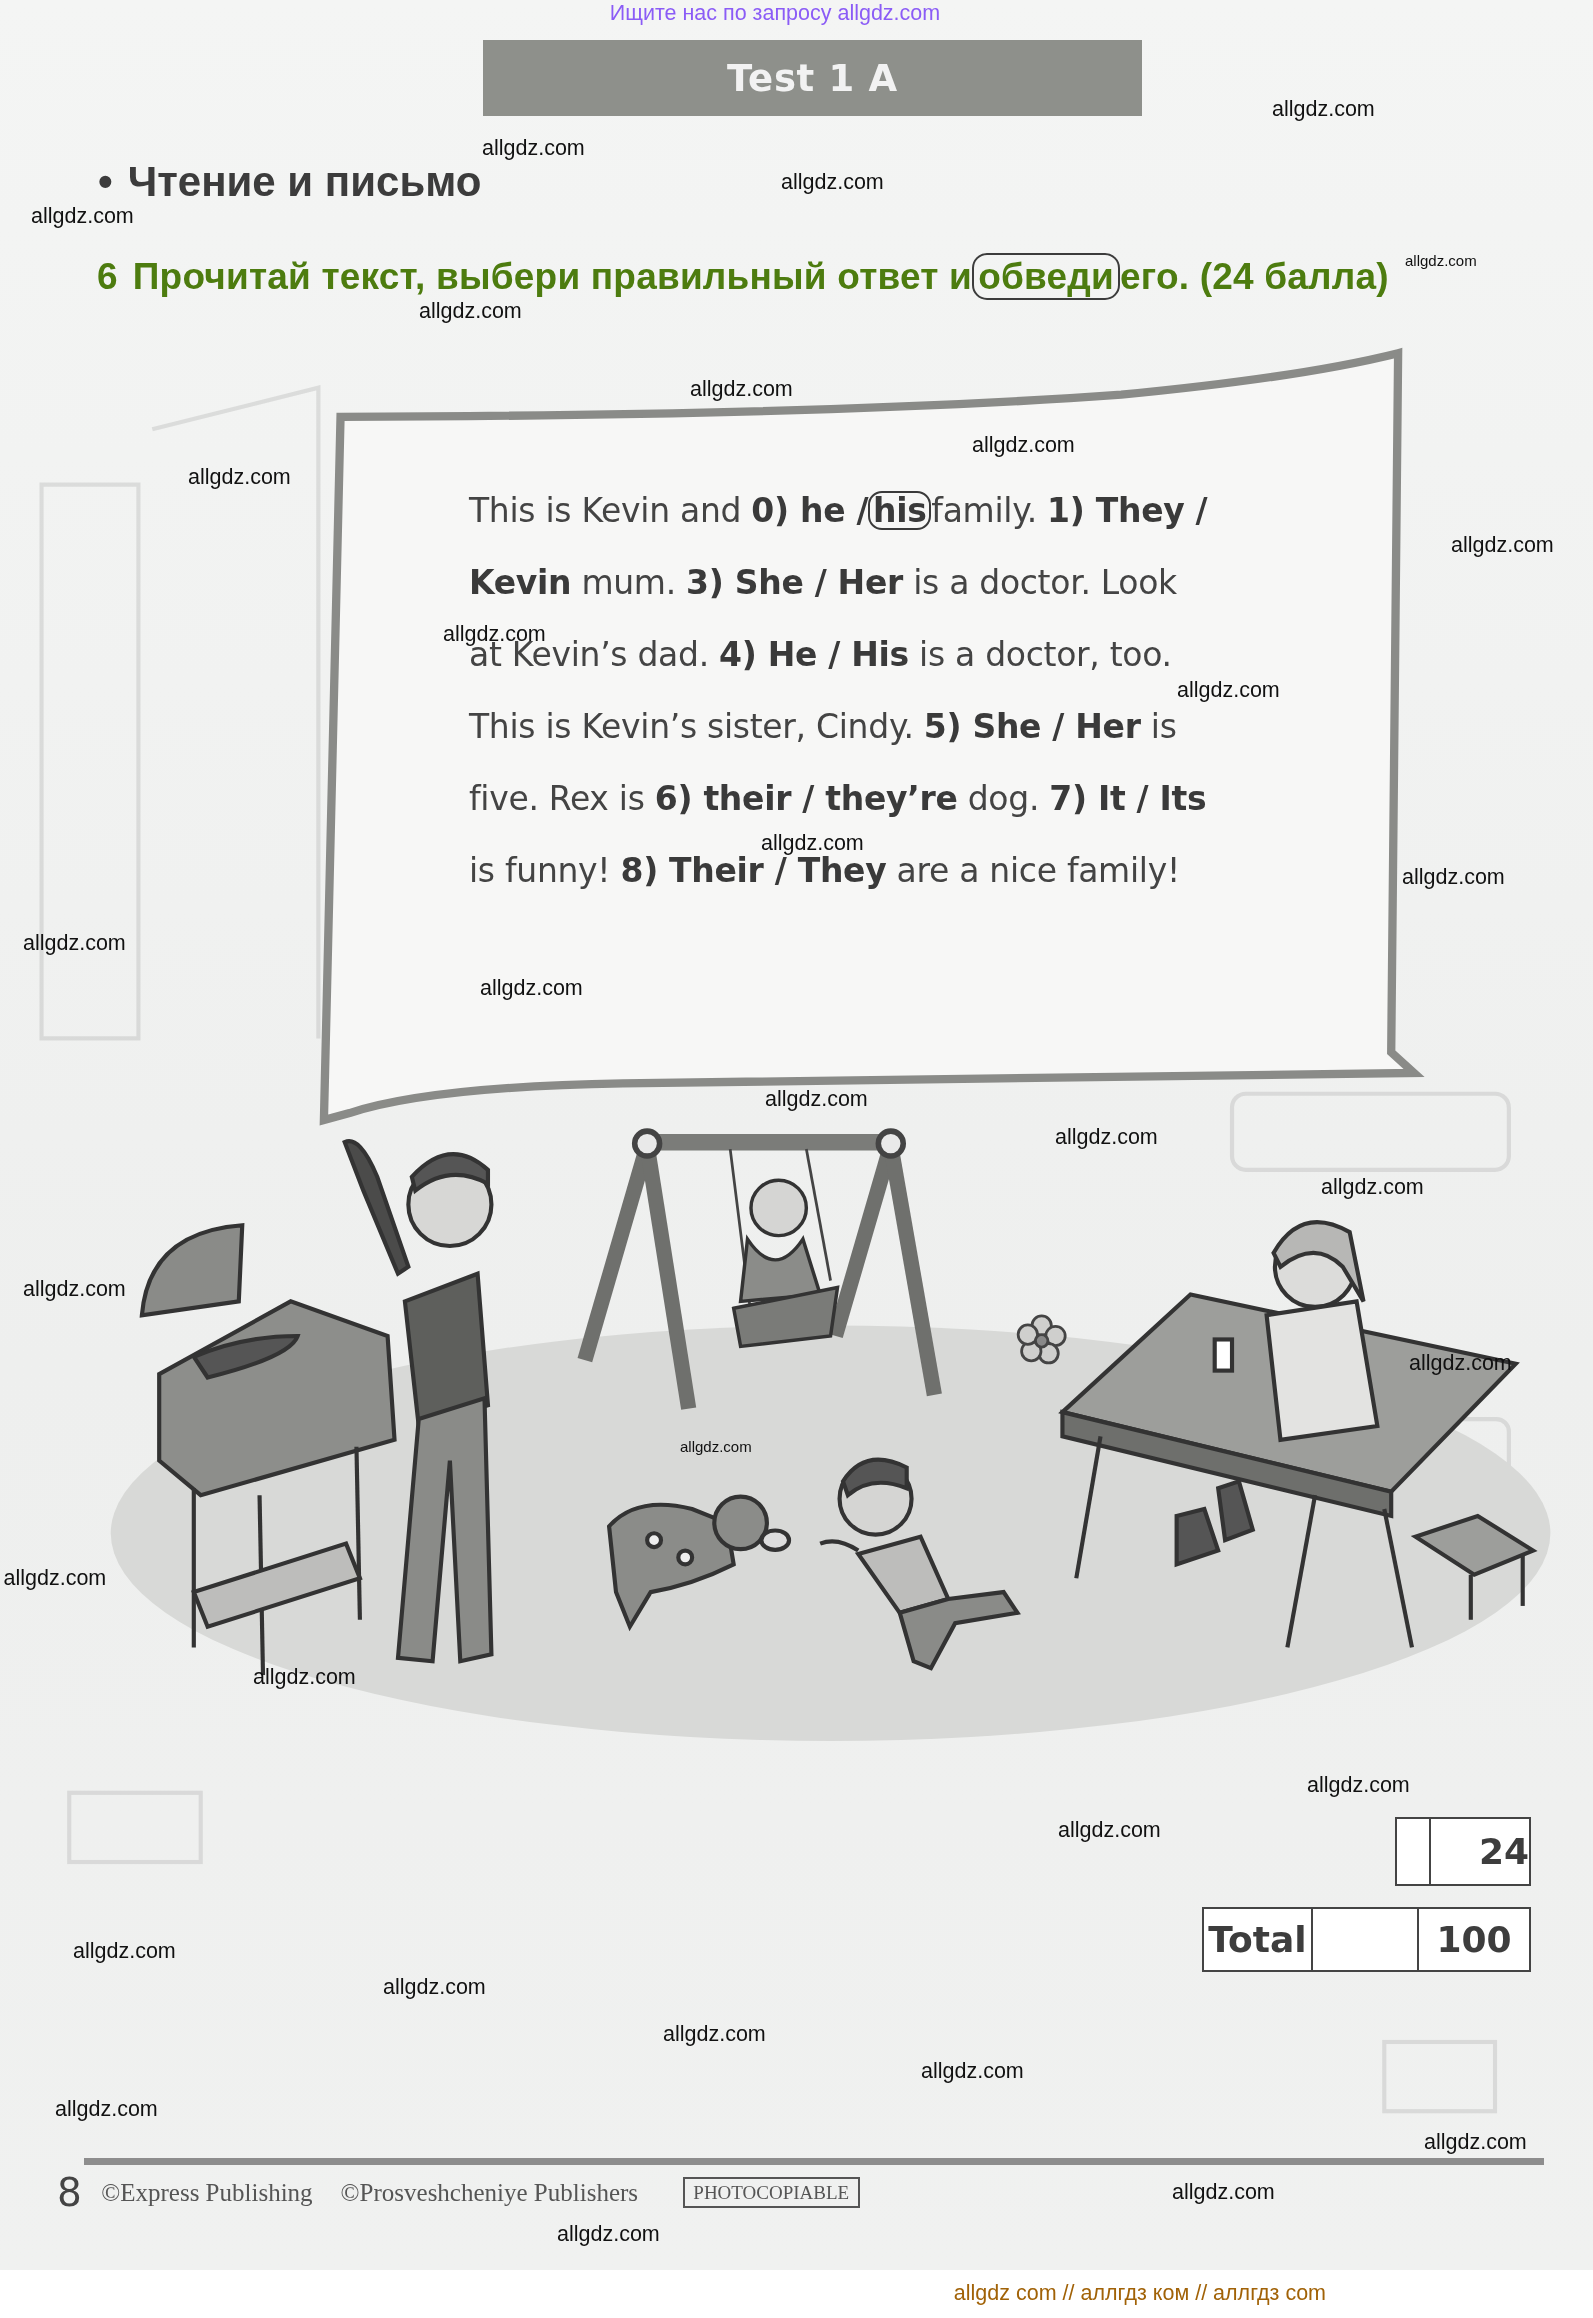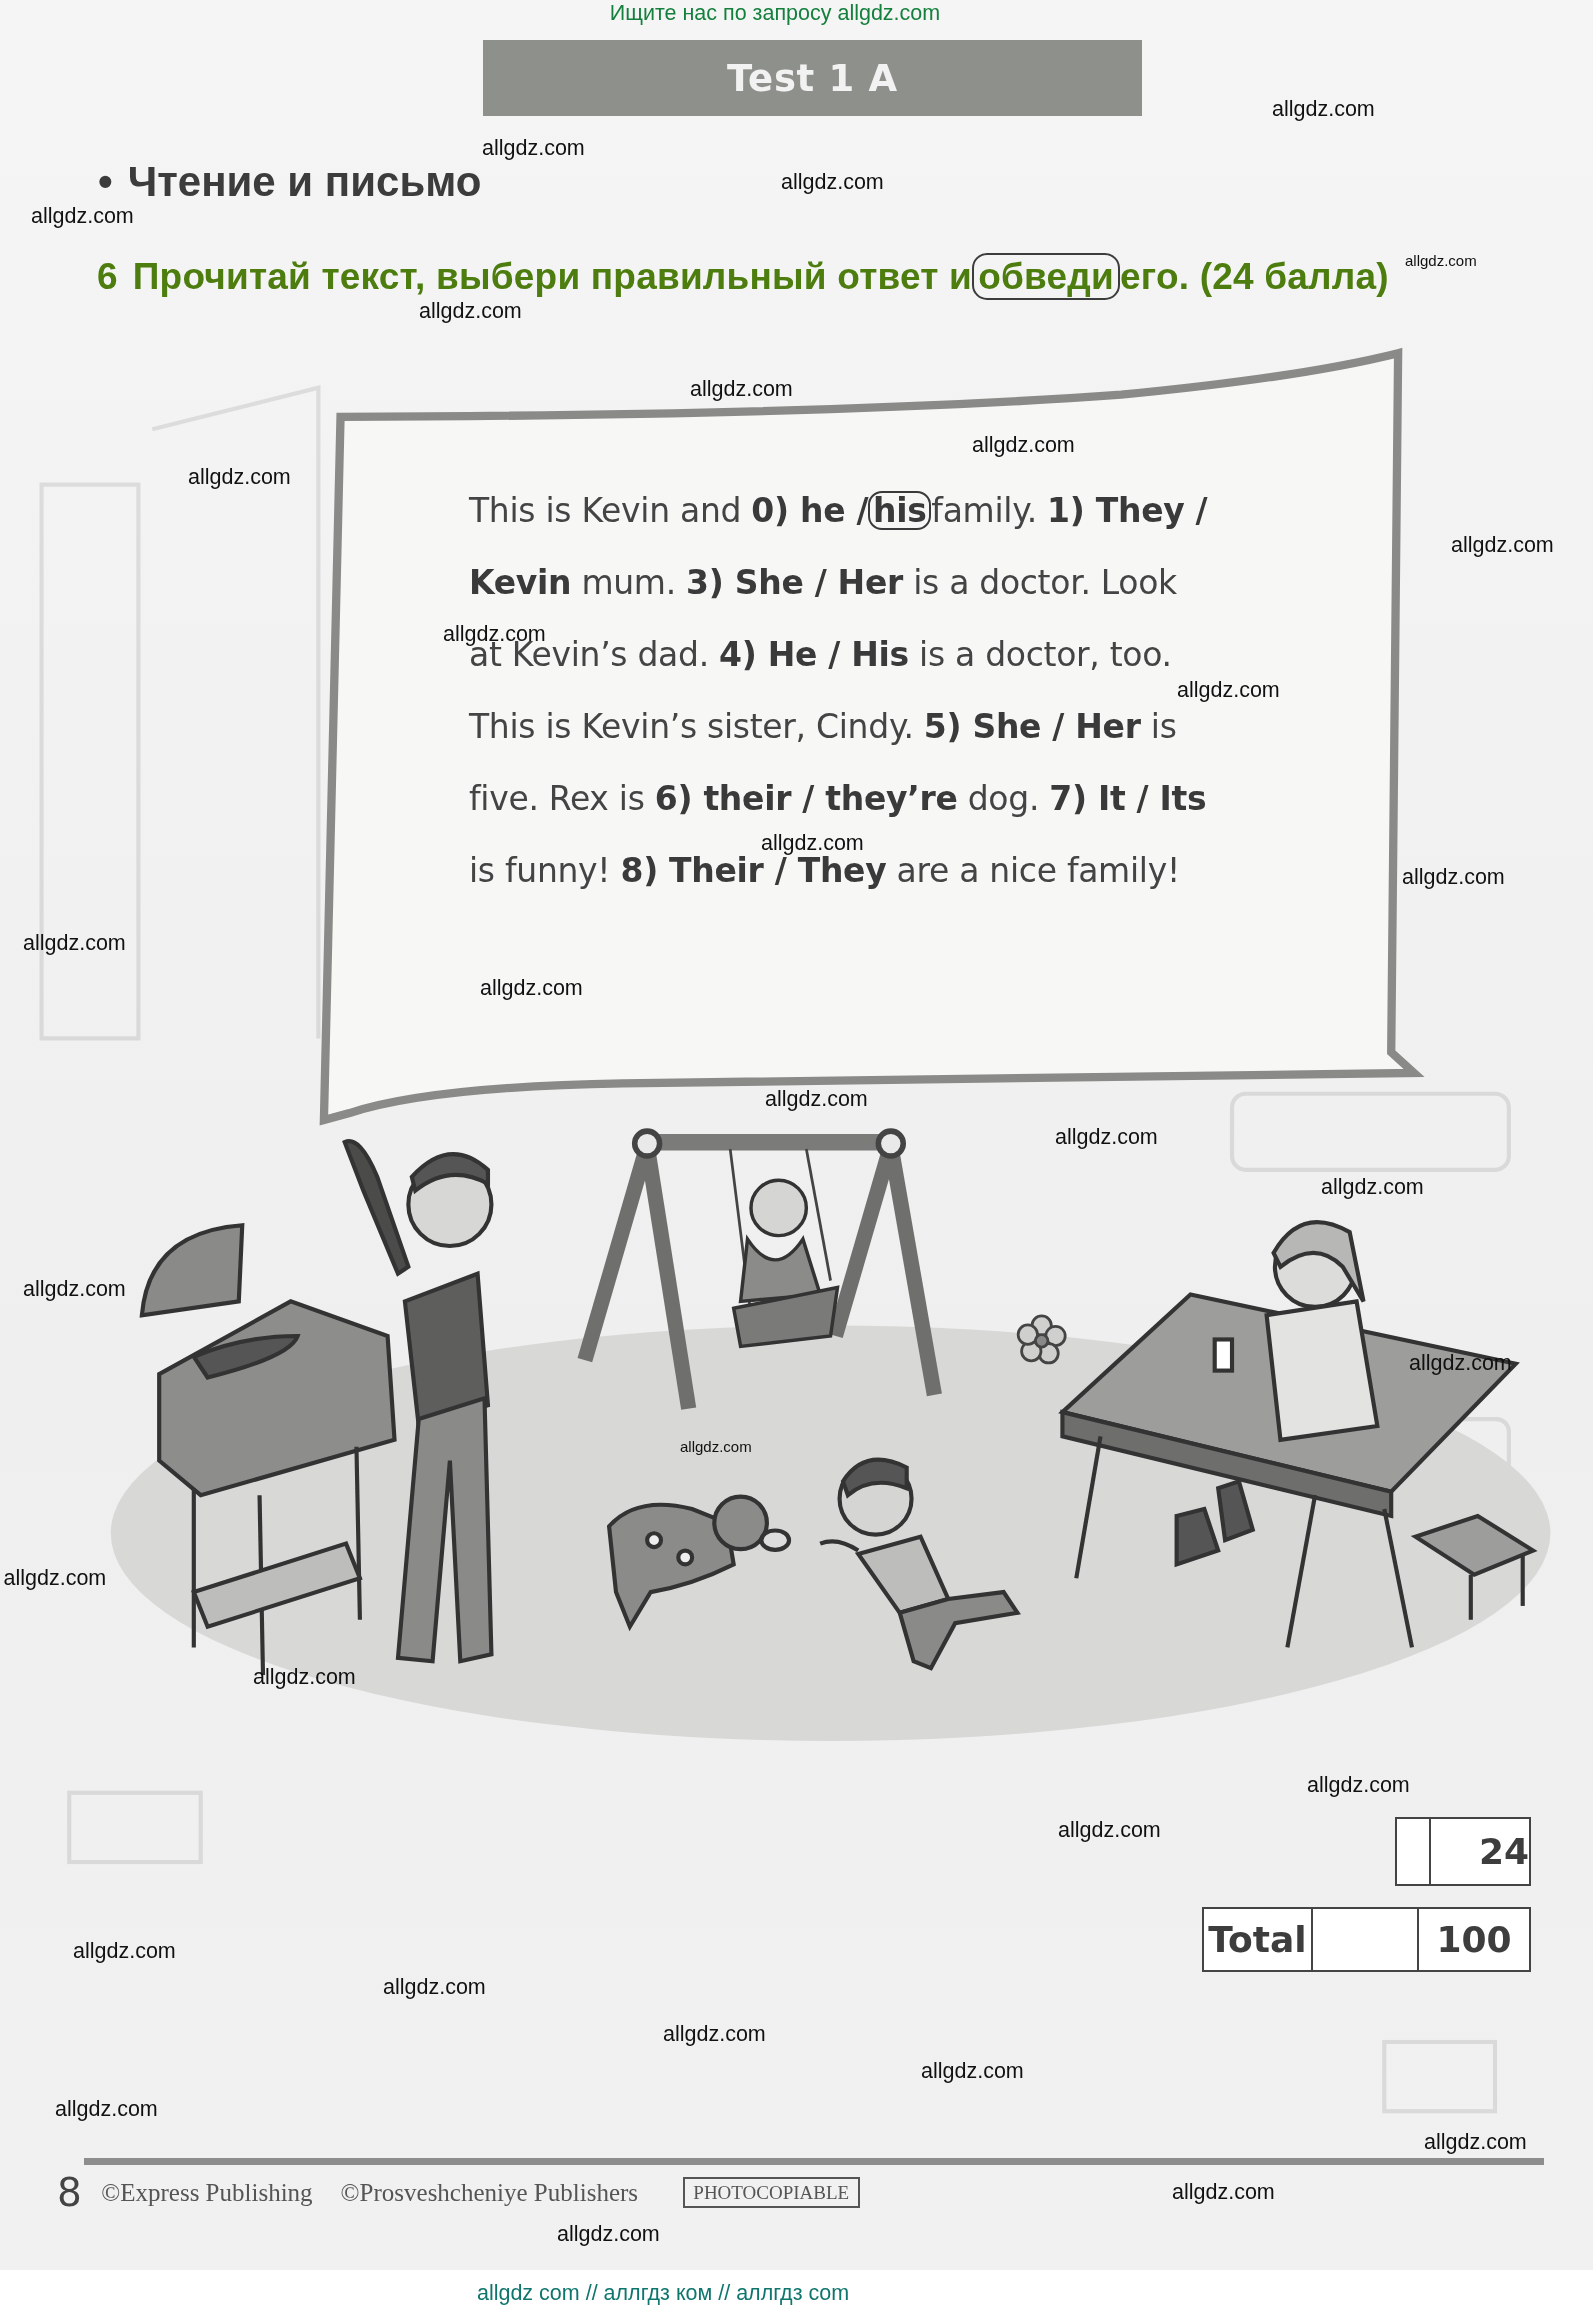--- a/index.html
+++ b/index.html
@@ -10,21 +10,21 @@
     color: #3a3a3a;
   }
   .page-bg {
     position: absolute; left: 0; top: 0; width: 1594px; height: 2270px;
     background: linear-gradient(180deg, #f4f5f4 0%, #eeefee 60%, #f0f1f0 100%);
   }
   .bottom-strip { position:absolute; left:0; top:2270px; width:1594px; height:48px; background:#ffffff; }
 
   .top-banner {
     position: absolute; left: 0; width: 1550px; top: 1.4px; text-align: center;
-    color: #15803d; font-family: "Liberation Sans", sans-serif; font-size: 21.5px;
+    color: #8b5cf6; font-family: "Liberation Sans", sans-serif; font-size: 21.5px;
   }
   .title-bar {
     position: absolute; left: 483px; top: 40px; width: 659px; height: 76px;
     background: #8e908b;
     display: flex; align-items: center; justify-content: center;
   }
   .title-bar span {
     color: #f2f2f2; font-family: "DejaVu Sans", sans-serif; font-weight: bold;
     font-size: 37px; letter-spacing: 0.7px;
   }
@@ -68,22 +68,22 @@
   .footer-rule { position:absolute; left:84px; top:2158px; width:1460px; height:7px; background:#8d8d8d; }
   .footer {
     position: absolute; left: 57px; top: 2170px; display:flex; align-items:center; white-space:nowrap;
     font-family: "Liberation Serif", serif; color:#555;
   }
   .footer .pg { font-family: "DejaVu Sans", sans-serif; font-size: 39px; color:#444; margin-right: 19.4px; }
   .footer .pub { font-size: 25px; margin-right: 28px; }
   .footer .photo { font-size: 19px; border: 2.1px solid #555; padding: 2.8px 8.3px 1.4px; margin-left: 17px; }
 
   .bottom-links {
-    position:absolute; left:0; width:1326px; top:2281px; text-align:center;
-    font-family: "Liberation Sans", sans-serif; color:#0f766e; font-size: 21.5px;
+    position:absolute; left:0; width:1326px; top:2281px; text-align:right;
+    font-family: "Liberation Sans", sans-serif; color:#a16207; font-size: 21.5px;
   }
 
   .wm {
     position:absolute; font-family:"Liberation Sans", sans-serif; color:#111; font-size:21.5px; white-space:nowrap;
   }
   .wm.sm { font-size: 15px; }
 </style>
 </head>
 <body>
 

